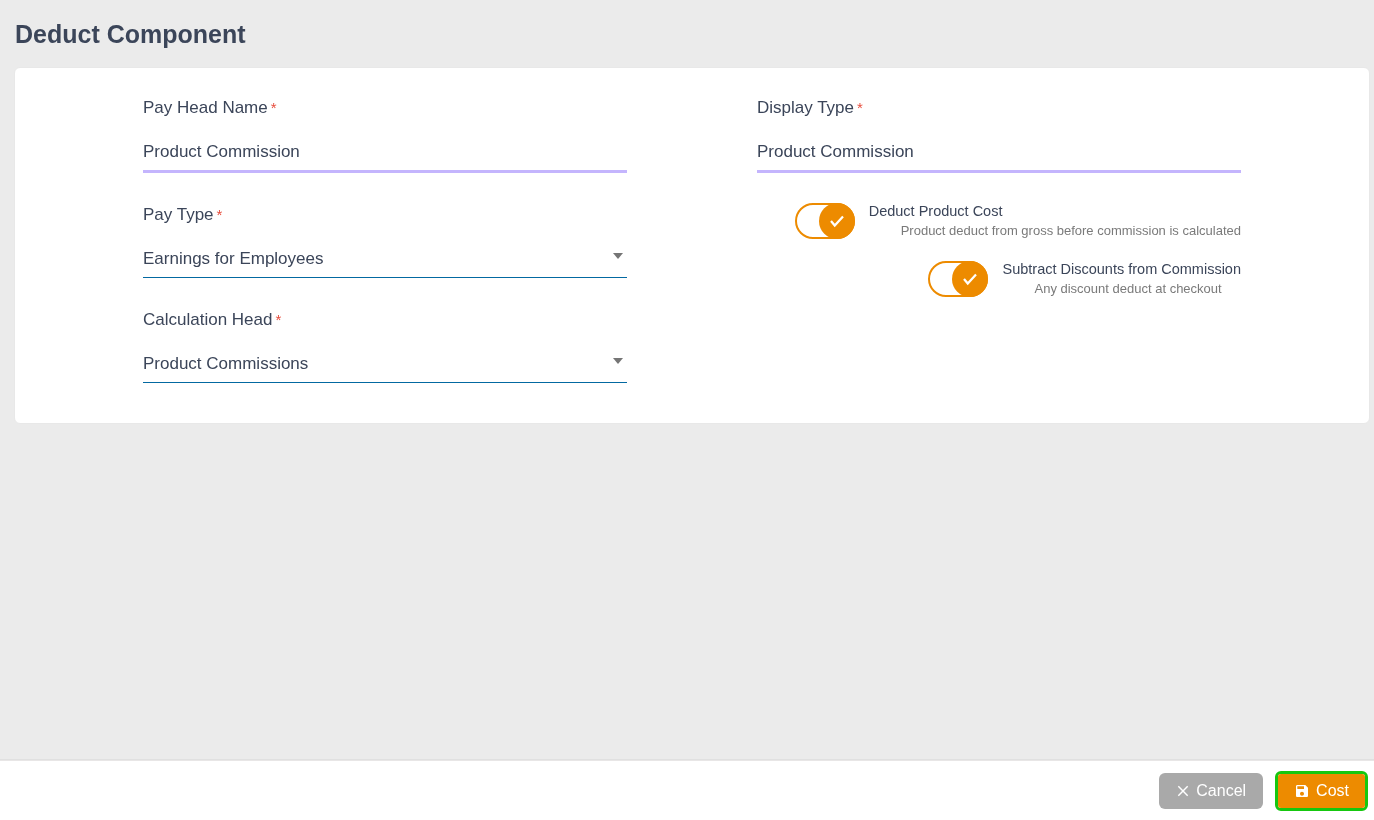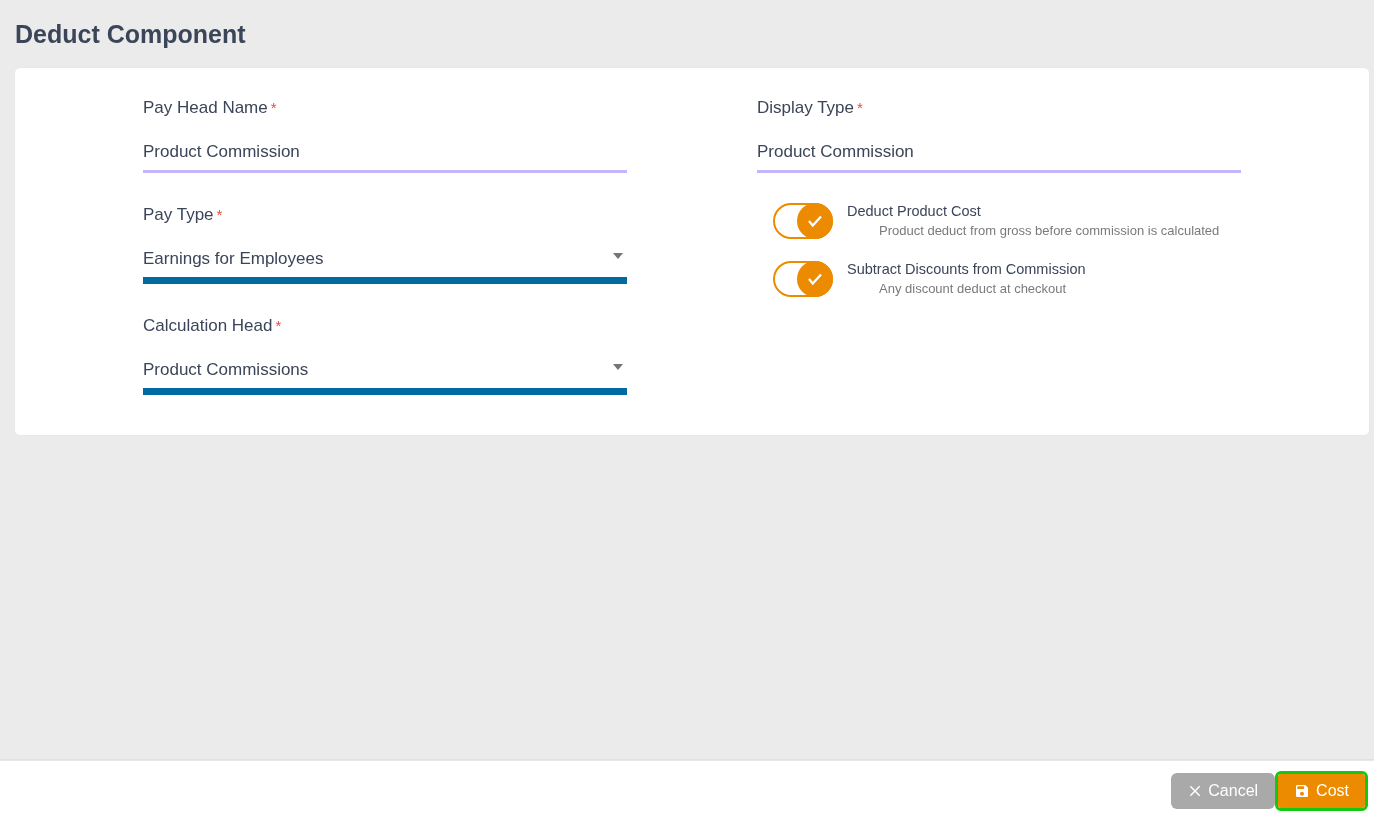--- a/index.html
+++ b/index.html
@@ -6,31 +6,31 @@
 body { background:#fff; width:1374px; height:820px; position:relative; overflow:hidden; }
 .page-bg { background:#ebebeb; width:100%; height:760px; padding:0; border-bottom:1px solid #e0e0e0; }
 .page-title { font-size:25px; font-weight:700; color:#3b4559; padding:20px 0 18px 15px; }
 .card { background:#fff; border:1px solid #e8e8e8; border-radius:6px; margin:0 4px 0 14px; padding:30px 30px 40px 30px; display:flex; gap:32px; }
 .col { flex:1; display:flex; flex-direction:column; gap:32px; padding:0 98px 0 98px; }
 .col.right { padding:0 98px 0 0; }
 .field-label { font-size:17px; color:#3b4559; font-weight:500; margin-bottom:22px; display:block; }
 .req { color:#e74c3c; margin-left:3px; font-size:15px; }
 .text-input { width:100%; border:none; border-bottom:3px solid #c4b5fd; font-size:17px; color:#3b4559; padding:2px 0 8px 0; background:transparent; outline:none; }
 .select-row { position:relative; }
-.select-input { width:100%; border:none; border-bottom:7px solid #0369a1; font-size:17px; color:#3b4559; padding:2px 24px 8px 0; background:transparent; outline:none; cursor:pointer; }
+.select-input { width:100%; border:none; border-bottom:1px solid #0369a1; font-size:17px; color:#3b4559; padding:2px 24px 8px 0; background:transparent; outline:none; cursor:pointer; }
 .chevron { position:absolute; right:4px; top:6px; width:0; height:0; border-left:5px solid transparent; border-right:5px solid transparent; border-top:6px solid #757575; pointer-events:none; }
-.toggles { display:flex; flex-direction:column; gap:22px; margin-top:-2px; padding-left:16px; }
+.toggles { display:flex; flex-direction:column; gap:22px; margin-top:-2px; padding-left:16px;align-items:flex-end; }
 .toggle-row { display:flex; gap:14px; align-items:flex-start; }
 .toggle { position:relative; width:60px; height:36px; border:2px solid #ed8b00; border-radius:20px; background:#fff; cursor:pointer; flex-shrink:0; }
 .toggle-knob { position:absolute; top:-2px; right:-2px; width:36px; height:36px; border-radius:50%; background:#ed8b00; display:flex; align-items:center; justify-content:center; }
 .check-svg { width:18px; height:18px; stroke:#fff; stroke-width:3; fill:none; }
 .toggle-text { display:flex; flex-direction:column; gap:4px; }
 .toggle-title { font-size:14.5px; color:#3b4559; font-weight:500; }
 .toggle-desc { font-size:13px; color:#7a7a7a;margin-left:32px; }
-.footer { position:absolute; left:0; right:0; bottom:0; height:60px; background:#fff; border-top:1px solid #e8e6e6; display:flex; justify-content:flex-end; align-items:center; padding-right:6px; }
+.footer { position:absolute; left:0; right:0; bottom:0; height:60px; background:#fff; border-top:1px solid #e8e6e6; display:flex; justify-content:flex-end; align-items:center; padding-right:6px; gap:12px; }
 .btn { border:none; border-radius:6px; padding:9px 17px; font-size:16px; font-weight:500; cursor:pointer; display:inline-flex; align-items:center; gap:6px; }
 .btn-cancel { background:#a9a9a9; color:#fff; }
 .btn-save-wrap { border:3px solid #16c70f; border-radius:6px; padding:0; }
 .btn-save { background:#ed8b00; color:#fff; border-radius:3px; padding:8px 16px; }
 .x-icon { width:14px; height:14px; stroke:#fff; stroke-width:2.5; }
 .save-icon { width:16px; height:16px; fill:#fff; }
 </style>
 </head>
 <body>
 

